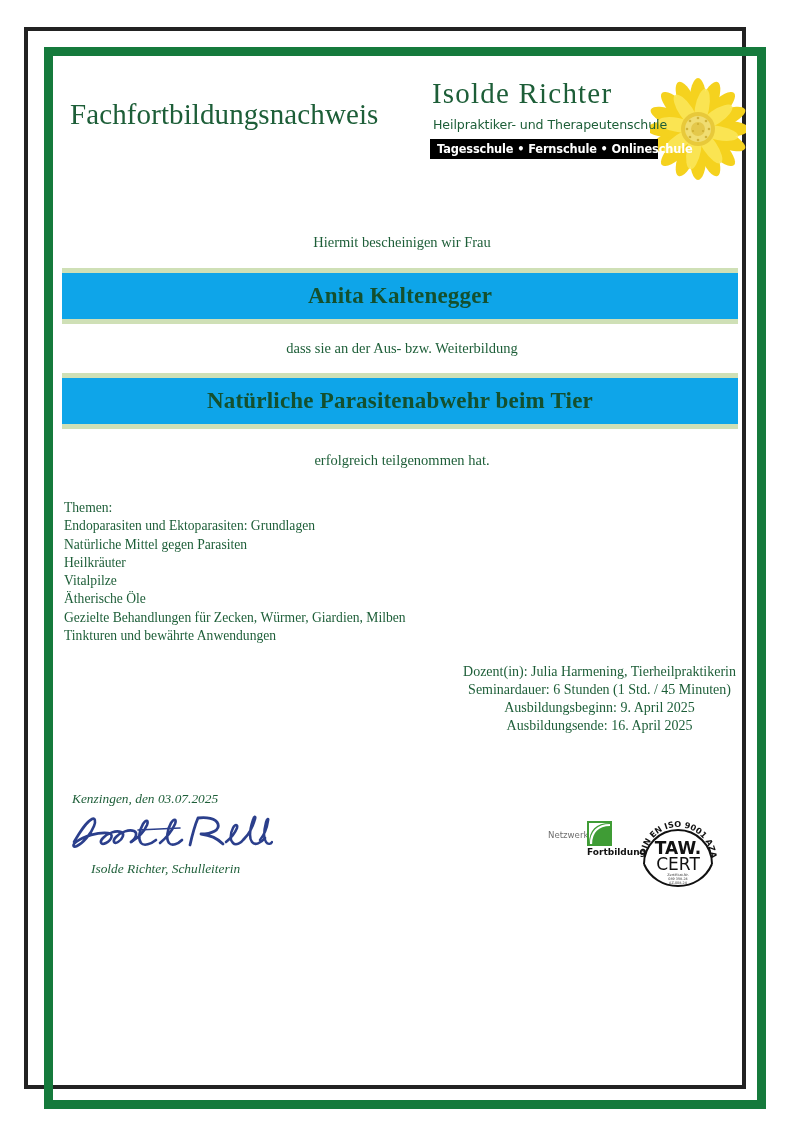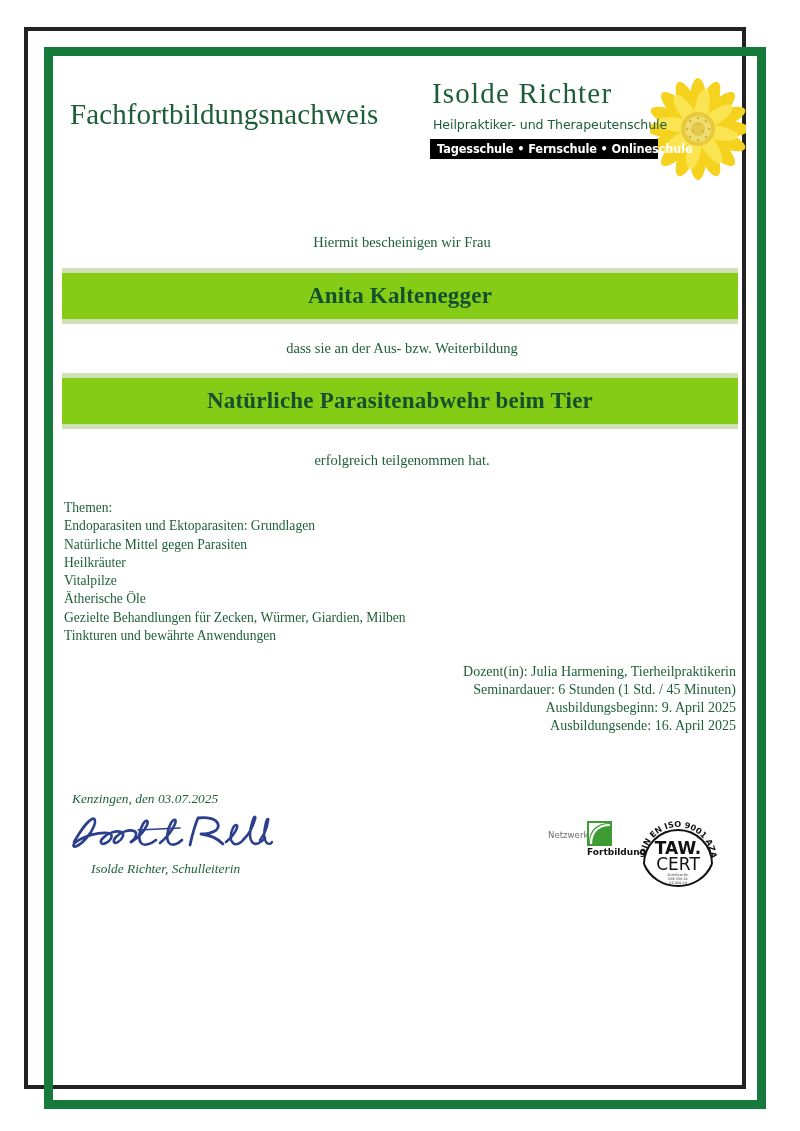--- a/index.html
+++ b/index.html
@@ -145,21 +145,21 @@
     color: #1d5e38;
   }
   .lead1 { top: 234px; }
   .lead2 { top: 340px; }
   .lead3 { top: 452px; }
 
   .band {
     position: absolute;
     left: 62px;
     width: 676px;
-    background: #84cc16;
+    background: #0ea5e9;
     border-top: 5px solid #cfe0b6;
     border-bottom: 5px solid #cfe0b6;
     text-align: center;
     box-sizing: border-box;
   }
   .band-name {
     top: 268px;
     height: 56px;
   }
   .band-course {
@@ -184,21 +184,21 @@
     color: #1d5e38;
     line-height: 18.3px;
   }
   .topics div { white-space: nowrap; }
 
   
   .details {
     position: absolute;
     right: 64px;
     top: 663px;
-    text-align: right;
+    text-align: center;
     font-size: 14px;
     color: #1d5e38;
     line-height: 18px;
   }
   .details div { white-space: nowrap; }
 
   
   .sig-block {
     position: absolute;
     left: 72px;

